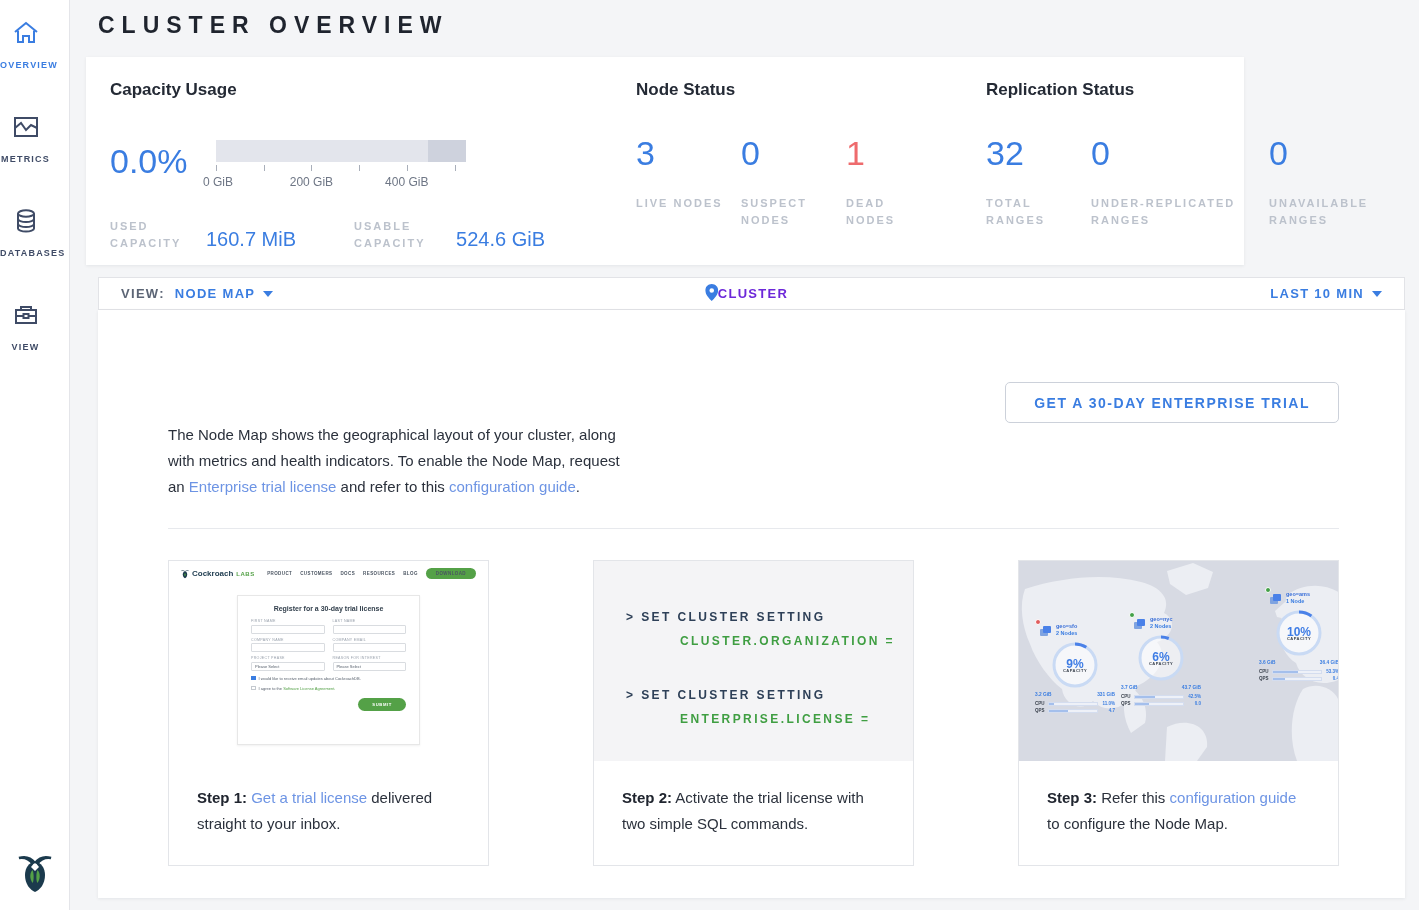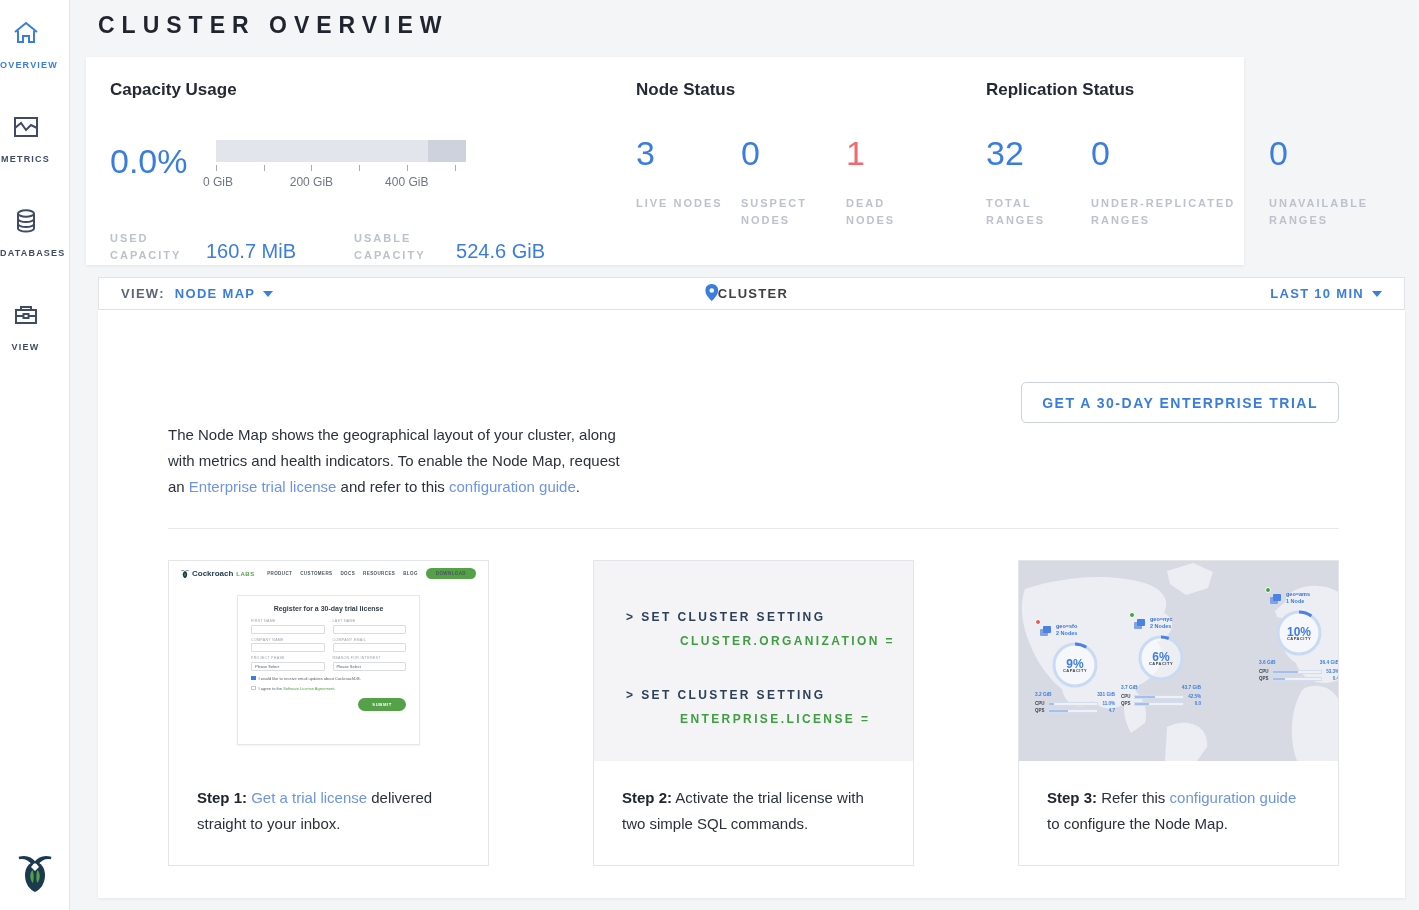--- a/index.html
+++ b/index.html
@@ -53,21 +53,21 @@
 
   .cap-pct { position:absolute; left:0; top:55px;margin-top:8px; }
   .cap-bar-wrap { position:absolute; left:106px; top:60px; width:250px; }
   .cap-bar { position:relative; width:250px; height:22px; background:#e3e5ec; }
   .cap-bar .cap-seg-dark { position:absolute; right:0; top:0; height:22px; width:38px; background:#ced2dd; }
   .cap-ticks { position:relative; height:8px; margin-top:3px; }
   .cap-ticks i { position:absolute; top:0; width:1px; height:6px; background:#a9afba; }
   .cap-axis { position:relative; height:14px; margin-top:2px; }
   .cap-axis span { position:absolute; transform:translateX(-50%); font-size:12px; color:#6e7685; white-space:nowrap; }
   .cap-bottom { position:absolute; top:138px; left:0; width:500px; display:flex; }
-  .cap-cell { display:flex; align-items:flex-end; gap:12px;margin-top:12px; }
+  .cap-cell { display:flex; align-items:flex-end; gap:12px; }
   .cap-cell .dim-label { width:84px; }
   .cap-val { font-size:20px; color:#3a7de1; padding-bottom:1px; white-space:nowrap; }
   .cap-cell.second { margin-left:58px; }
   .cap-cell.second .dim-label { width:90px; }
 
   .stat-row { position:absolute; top:55px; left:0; display:flex; }
   .label-row { position:absolute; top:115px; left:0; display:flex; }
   .node-col .stat-cell, .node-col .label-cell { width:105px; }
   .repl-col .stat-cell:nth-child(1), .repl-col .label-cell:nth-child(1) { width:105px; }
   .repl-col .stat-cell:nth-child(2), .repl-col .label-cell:nth-child(2) { width:178px; }
@@ -77,35 +77,35 @@
   
   .view-bar {
     position:absolute; left:98px; top:277px; width:1307px; height:33px;
     background:#fff; border:1px solid #e2e3e7;
     display:flex; align-items:center;
   }
   .vb-left { display:flex; align-items:center; gap:10px; padding-left:22px; font-size:13px; letter-spacing:1.3px; }
   .vb-view-label { color:#5c6575; font-weight:bold; }
   .vb-view-value { color:#3a7de1; font-weight:bold; cursor:pointer; display:flex; align-items:center; gap:8px; }
   .vb-center { position:absolute; left:50%; transform:translateX(-56%); display:flex; align-items:center; 
-               font-size:13px; font-weight:bold; letter-spacing:1.3px; color:#404040; }
+               font-size:13px; font-weight:bold; letter-spacing:1.3px; color:#6d28d9; }
   .vb-right { position:absolute; right:22px; display:flex; align-items:center; gap:8px;
               font-size:13px; font-weight:bold; letter-spacing:1.3px; color:#3a7de1; cursor:pointer; }
   .caret-down { width:0; height:0; border-left:5px solid transparent; border-right:5px solid transparent; border-top:6px solid #3a7de1; display:inline-block; }
 
   
   .map-panel {
     position:absolute; left:98px; top:310px; width:1307px; height:588px;
     background:#fff; box-shadow:0 1px 3px rgba(40,45,60,.08);
   }
   .nm-heading { position:absolute; left:70px; top:66px; font-size:22px; font-weight:bold; color:#20252f; }
   .nm-desc { position:absolute; left:70px; top:112px; width:470px; font-size:15px; line-height:26px; color:#2b313c; }
   .nm-desc a, .step-caption a { color:#6d94e4; }
   .trial-btn {
-    position:absolute; right:66px; top:72px; height:41px; padding:0 20px;
+    position:absolute; right:66px; top:72px; height:41px; padding:0 28px;
     background:#fff; border:1px solid #ccd1da; border-radius:5px;
     font-family:"Liberation Sans", sans-serif;
     font-size:14px; font-weight:bold; letter-spacing:1.5px; color:#3a7de1; cursor:pointer;
   }
   .nm-divider { position:absolute; left:70px; right:66px; top:218px; height:1px; background:#e7e9ed; }
 
   .cards-row { position:absolute; left:70px; right:66px; top:250px; display:flex; justify-content:space-between; }
   .step-card { width:321px; height:306px; border:1px solid #e3e5e9; background:#fff; display:flex; flex-direction:column; }
   .card-img { width:100%; height:200px; position:relative; overflow:hidden; flex-shrink:0; }
   .step-caption { padding:24px 28px; font-size:15px; line-height:26px; color:#2b313c; }

